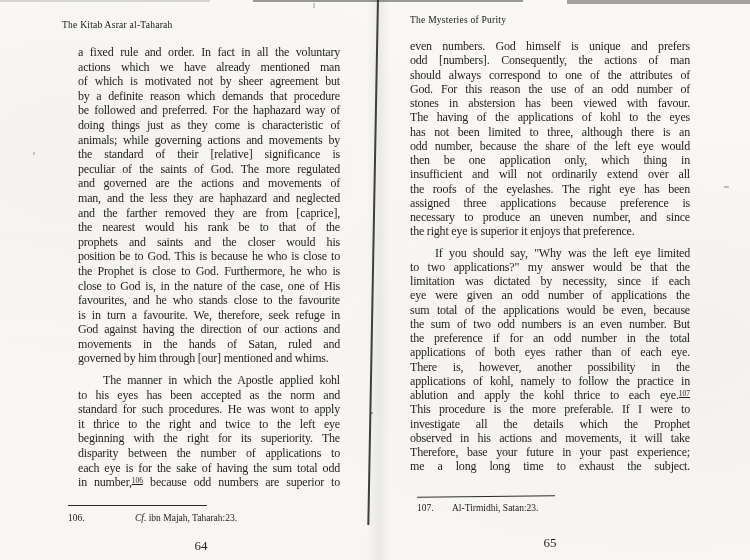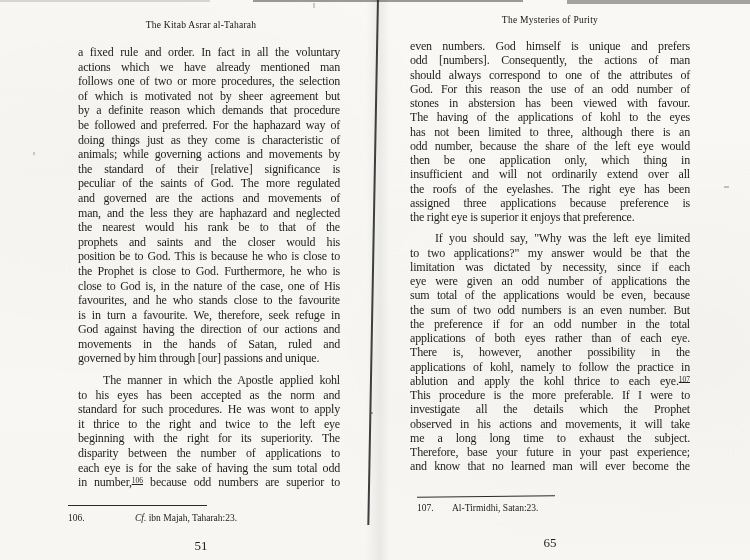--- a/index.html
+++ b/index.html
@@ -18,21 +18,21 @@
   .gutter-shadow {
     position:absolute; left:366px; top:0; width:30px; height:560px;
     background:linear-gradient(90deg, transparent, rgba(0,0,0,0.055) 45%, transparent 80%);
   }
   .gutter-line {
     position:absolute; left:377px; top:-3px; width:1.5px; height:528px;
     background:#262626; opacity:.88;
     transform:rotate(1.05deg); transform-origin:top left;
   }
   .page-header {
-    position:absolute; text-align:center;
+    position:absolute; text-align:left;
     font-size:9.5px; letter-spacing:.25px; color:#141413;
   }
   .header-left  { left:62px;  top:20px; width:278px; }
   .header-right { left:410px; top:15px; width:280px; }
   .text-col { position:absolute; }
   .col-left  { left:62px;  top:45px; width:278px; }
   .col-right { left:410px; top:39px; width:280px; }
   .para + .para { margin-top:7px; }
   .line {
     font-size:12px; letter-spacing:-0.2px; white-space:nowrap;
@@ -76,96 +76,96 @@
 
 <div class="gutter-shadow"></div>
 <div class="gutter-line"></div>
 
 <div class="page-header header-left">The Kitab Asrar al-Taharah</div>
 
 <div class="text-col col-left">
   <div class="para last-left">
       <div class="line">a fixed rule and order. In fact in all the voluntary</div>
       <div class="line">actions which we have already mentioned man</div>
-      <div class="line">follows one of two or more procedures, the selection</div>
       <div class="line">of which is motivated not by sheer agreement but</div>
       <div class="line">by a definite reason which demands that procedure</div>
       <div class="line">be followed and preferred. For the haphazard way of</div>
       <div class="line">doing things just as they come is characteristic of</div>
       <div class="line">animals; while governing actions and movements by</div>
       <div class="line">the standard of their [relative] significance is</div>
       <div class="line">peculiar of the saints of God. The more regulated</div>
       <div class="line">and governed are the actions and movements of</div>
       <div class="line">man, and the less they are haphazard and neglected</div>
+      <div class="line">and the farther removed they are from [caprice],</div>
       <div class="line">the nearest would his rank be to that of the</div>
       <div class="line">prophets and saints and the closer would his</div>
       <div class="line">position be to God. This is because he who is close to</div>
       <div class="line">the Prophet is close to God. Furthermore, he who is</div>
       <div class="line">close to God is, in the nature of the case, one of His</div>
       <div class="line">favourites, and he who stands close to the favourite</div>
       <div class="line">is in turn a favourite. We, therefore, seek refuge in</div>
       <div class="line">God against having the direction of our actions and</div>
       <div class="line">movements in the hands of Satan, ruled and</div>
-      <div class="line last">governed by him through [our] passions and unique.</div>
+      <div class="line last">governed by him through [our] mentioned and whims.</div>
     </div>
   <div class="para indented">
       <div class="line">The manner in which the Apostle applied kohl</div>
       <div class="line">to his eyes has been accepted as the norm and</div>
       <div class="line">standard for such procedures. He was wont to apply</div>
       <div class="line">it thrice to the right and twice to the left eye</div>
       <div class="line">beginning with the right for its superiority. The</div>
       <div class="line">disparity between the number of applications to</div>
       <div class="line">each eye is for the sake of having the sum total odd</div>
       <div class="line last"><span>in number,</span><sup>106</sup><span> because odd numbers are superior to</span></div>
     </div>
 </div>
 
 <div class="footnote-rule rule-left"></div>
 <div class="footnote fn-left">
   <span class="fn-num">106.</span>
   <span class="fn-text"><i>Cf.</i><span> ibn Majah, Taharah:23.</span></span>
 </div>
-<div class="page-number pn-left">51</div>
+<div class="page-number pn-left">64</div>
 
 <div class="page-header header-right">The Mysteries of Purity</div>
 
 <div class="text-col col-right">
   <div class="para last-left">
       <div class="line">even numbers. God himself is unique and prefers</div>
       <div class="line">odd [numbers]. Consequently, the actions of man</div>
       <div class="line">should always correspond to one of the attributes of</div>
       <div class="line">God. For this reason the use of an odd number of</div>
       <div class="line">stones in abstersion has been viewed with favour.</div>
       <div class="line">The having of the applications of kohl to the eyes</div>
       <div class="line">has not been limited to three, although there is an</div>
       <div class="line">odd number, because the share of the left eye would</div>
       <div class="line">then be one application only, which thing in</div>
       <div class="line">insufficient and will not ordinarily extend over all</div>
       <div class="line">the roofs of the eyelashes. The right eye has been</div>
       <div class="line">assigned three applications because preference is</div>
+      <div class="line">necessary to produce an uneven number, and since</div>
       <div class="line last">the right eye is superior it enjoys that preference.</div>
     </div>
   <div class="para indented">
       <div class="line">If you should say, "Why was the left eye limited</div>
       <div class="line">to two applications?" my answer would be that the</div>
       <div class="line">limitation was dictated by necessity, since if each</div>
       <div class="line">eye were given an odd number of applications the</div>
       <div class="line">sum total of the applications would be even, because</div>
       <div class="line">the sum of two odd numbers is an even number. But</div>
       <div class="line">the preference if for an odd number in the total</div>
       <div class="line">applications of both eyes rather than of each eye.</div>
       <div class="line">There is, however, another possibility in the</div>
       <div class="line">applications of kohl, namely to follow the practice in</div>
       <div class="line"><span>ablution and apply the kohl thrice to each eye.</span><sup>107</sup><span></span></div>
       <div class="line">This procedure is the more preferable. If I were to</div>
       <div class="line">investigate all the details which the Prophet</div>
       <div class="line">observed in his actions and movements, it will take</div>
+      <div class="line">Therefore, base your future in your past experience;</div>
       <div class="line">me a long long time to exhaust the subject.</div>
-      <div class="line">Therefore, base your future in your past experience;</div>
-      <div class="line last">and know that no learned man will ever become the</div>
     </div>
 </div>
 
 <div class="footnote-rule rule-right"></div>
 <div class="footnote fn-right">
   <span class="fn-num">107.</span>
   <span class="fn-text"><i></i><span>Al-Tirmidhi, Satan:23.</span></span>
 </div>
 <div class="page-number pn-right">65</div>
 

